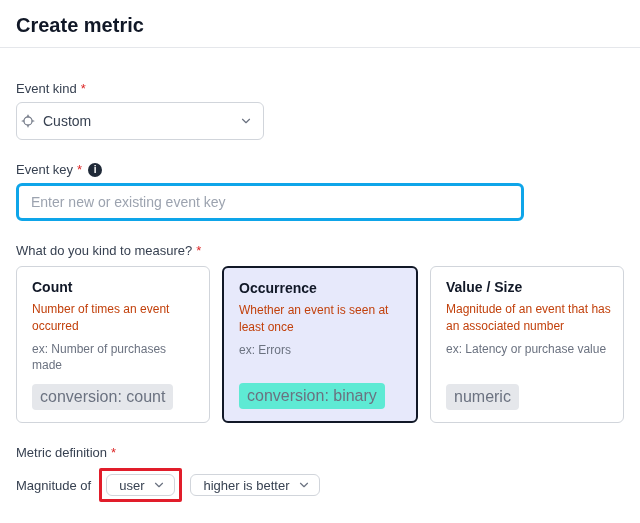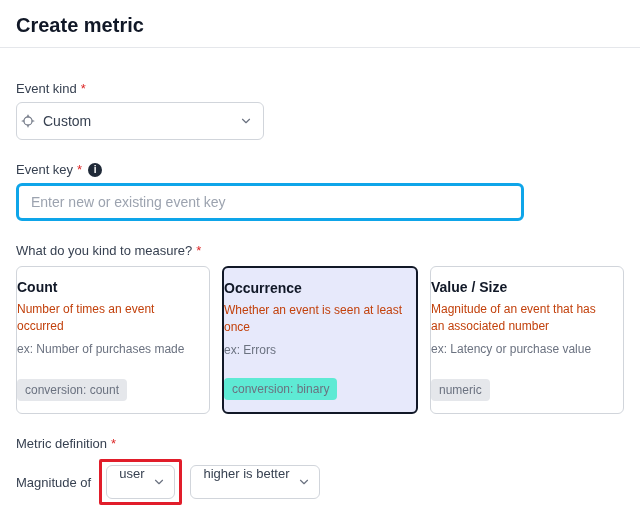--- a/index.html
+++ b/index.html
@@ -84,21 +84,21 @@
   .section-gap { margin-top: 22px; }
   .cards {
     display: flex;
     gap: 12px;
     margin-top: 8px;
   }
   .card {
     flex: 1 1 0;
     border: 1px solid #d1d5db;
     border-radius: 6px;
-    padding: 12px 12px 12px 0;
+    padding: 12px 12px 12px 15px;
     min-height: 148px;
     background: #fff;
     display: flex;
     flex-direction: column;
   }
   .card.selected {
     border: 2px solid #111827;
     background: #e7e9fb;
   }
   .card-title {
@@ -116,44 +116,45 @@
   .card-ex {
     font-size: 12px;
     color: #6b7280;
     margin-bottom: 10px;
     line-height: 1.4;
   }
   .badge {
     display: inline-block;
     background: #e5e7eb;
     color: #6b7280;
-    font-size: 12px;
+    font-size: 16px;
     padding: 4px 8px;
     border-radius: 4px;
     align-self: flex-start;
   }
   .card.selected .badge {
     background: #5eead4;
     color: #6b7280;
   }
   .metric-def-row {
     margin-top: 8px;
     display: flex;
     align-items: center;
     gap: 8px;
     font-size: 13px;
     color: #374151;
     flex-wrap: wrap;
   }
   .mini-select {
-    height: 34px;
+    height: 22px;
     border: 1px solid #d1d5db;
     border-radius: 6px;
     background: #fff;
     display: inline-flex;
+    align-items: center;
     padding: 0 30px 0 12px;
     font-size: 13px;
     color: #374151;
     position: relative;
   }
   .mini-select .chev {
     position: absolute;
     right: 8px;
     top: 50%;
     transform: translateY(-50%);

